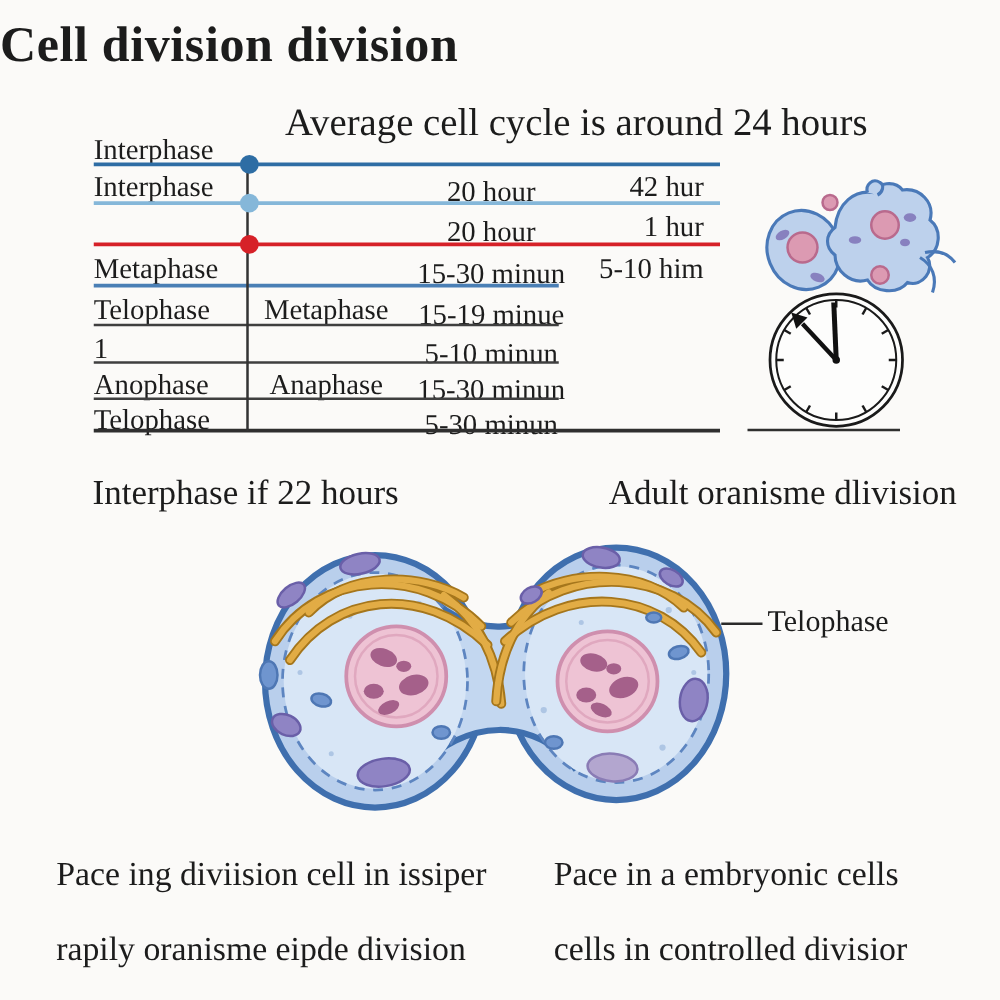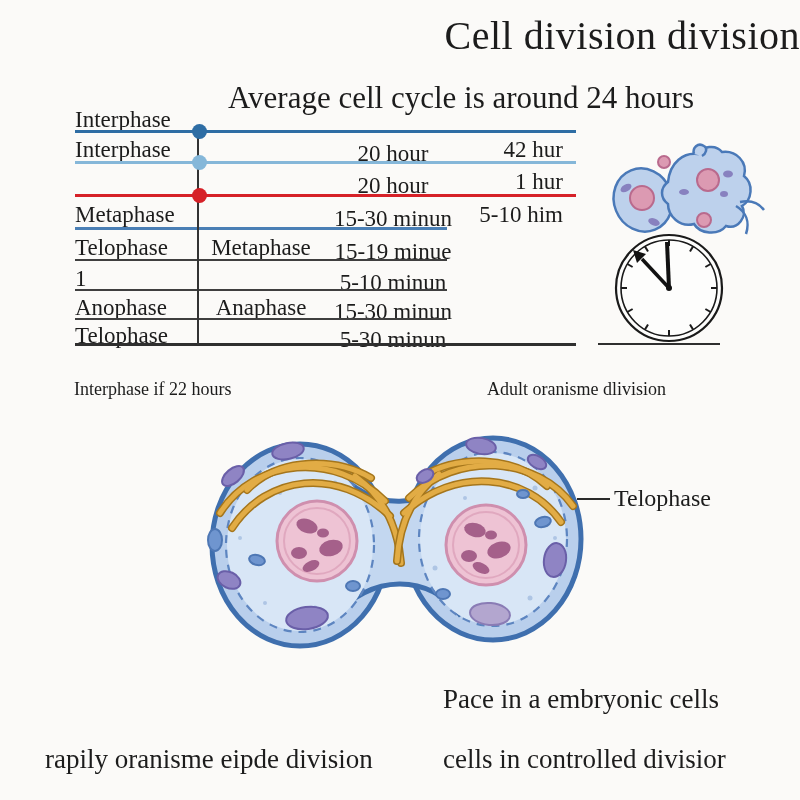--- a/index.html
+++ b/index.html
@@ -4,25 +4,25 @@
 <style>
   html,body{margin:0;padding:0;}
   body{
     width:800px;height:800px;position:relative;overflow:hidden;
     background:#fbfaf8;
     font-family:"Liberation Serif","DejaVu Serif",serif;
     color:var(--ink,#1c1c1c);
   }
   .abs{position:absolute;}
   .title{
-    left:0;right:0;top:12px;text-align:right;
-    font-size:40px;font-weight:normal;letter-spacing:.5px;
+    left:0;right:0;top:12px;text-align:left;
+    font-size:40px;font-weight:bold;letter-spacing:.5px;
   }
   .subtitle{left:228px;top:80px;font-size:31px;}
-  .note{font-size:18px;}
+  .note{font-size:28px;}
   .hline{position:absolute;}
   .vline{position:absolute;width:2px;background:#333;}
   .dot{position:absolute;width:15px;height:15px;border-radius:50%;}
   .trow{position:absolute;height:27px;font-size:23px;line-height:27px;white-space:nowrap;}
   .c-label{position:absolute;left:0;top:0;text-align:center;}
   .c-mid{position:absolute;left:130px;width:112px;text-align:center;top:0;}
   .c-dur{position:absolute;left:258px;width:120px;text-align:center;top:4px;}
   .c-right{position:absolute;left:398px;width:90px;text-align:right;top:0;}
   .caption{font-size:27px;line-height:30px;white-space:pre;}
   .cell-label{font-size:24px;}
@@ -238,19 +238,19 @@
       <ellipse cx="358" cy="104" rx="8" ry="5" transform="rotate(-15 358 104)"></ellipse>
       <ellipse cx="258" cy="176" rx="7" ry="5"></ellipse>
       <ellipse cx="338" cy="76" rx="6" ry="4"></ellipse>
     </g>
   </g>
 </svg>
 
 <div class="leader" style="left:577px;top:498px;width:33px;"></div>
 <div class="abs cell-label" style="left:614px;top:485px;">Telophase</div>
 
-<div class="abs caption" style="left:45px;top:684px;"><br>
+<div class="abs caption" style="left:45px;top:684px;"><span>Pace ing diviision cell in issiper</span><br>
 <span>rapily oranisme eipde division</span><br>
 </div>
 
 <div class="abs caption" style="left:443px;top:684px;"><span>Pace in a embryonic cells</span><br>
 <span>cells in controlled divisior</span><br>
 </div>
 
 </body></html>

